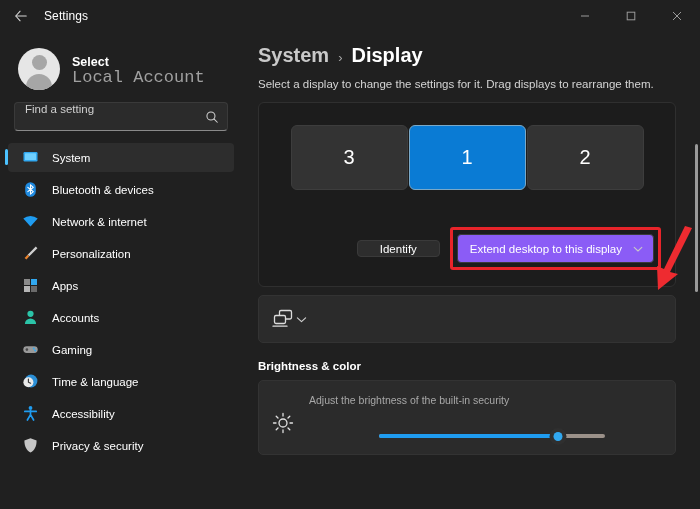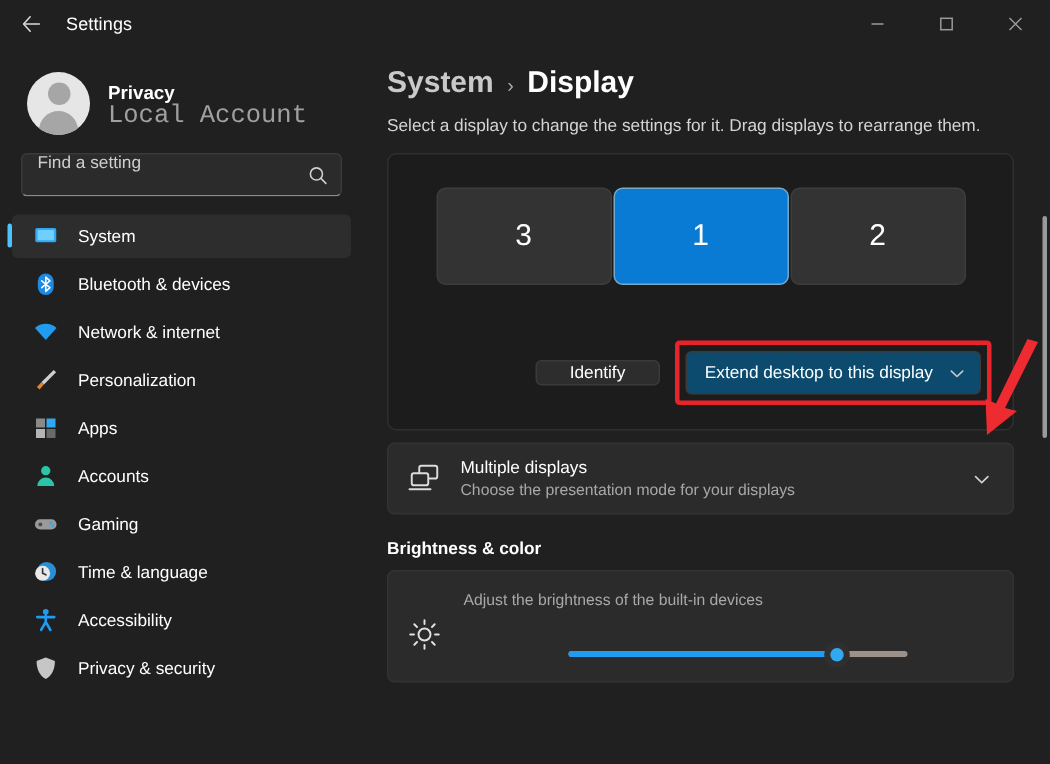--- a/index.html
+++ b/index.html
@@ -124,21 +124,21 @@
     height: 17px; padding: 0 22px; background: #2d2d2d;
     border: 1px solid #3a3a3a; border-radius: 4px;
     font-size: 11.5px; color: #ffffff; display: flex; align-items: center;
     justify-content: center; cursor: pointer; font-family: "Liberation Sans", sans-serif;
   }
   .dropdown-outer {
     position: relative; padding: 4px;
     border: 3px solid #e8242a; border-radius: 3px;
   }
   .dropdown {
-    height: 29px; padding: 0 9px 0 12px; background: #0c4a6e;
+    height: 29px; padding: 0 9px 0 12px; background: #8b5cf6;
     border: 1px solid #3a3a3a; border-radius: 4px;
     font-size: 11.5px; color: #ffffff;
     display: flex; align-items: center; gap: 10px; cursor: pointer;
     white-space: nowrap;
   }
   .chev { width: 12px; height: 12px; }
 
   .card {
     margin: 8px 24px 0 16px; height: 48px;
     background: #2b2b2b; border: 1px solid #333333; border-radius: 5px;
@@ -215,21 +215,21 @@
   </div>
 
   <div class="sidebar">
 
     <div class="account">
       <div class="avatar">
         <div class="head"></div>
           <div class="body"></div>
       </div>
       <div class="acct-text">
-        <div class="acct-name">Privacy</div>
+        <div class="acct-name">Select</div>
         <div class="acct-sub">Local Account</div>
       </div>
     </div>
 
     <div class="searchwrap">
       <div class="searchbox">
         <input type="text" placeholder="Find a setting" style="">
         <svg class="search-icon" viewBox="0 0 16 16">
           <circle cx="6.8" cy="6.8" r="4.6" fill="none" stroke="#d0d0d0" stroke-width="1.2"></circle>
           <path d="M10.2 10.2 L14 14" stroke="#d0d0d0" stroke-width="1.2" stroke-linecap="round"></path>
@@ -377,40 +377,36 @@
     </div>
 
     <div class="card">
       <span class="card-icon">
         <svg viewBox="0 0 24 24">
           <rect x="8.5" y="3.5" width="12" height="8.5" rx="1.4" fill="none" stroke="#dcdcdc" stroke-width="1.3"></rect>
           <rect x="3.5" y="8.5" width="11" height="8" rx="1.4" fill="#2b2b2b" stroke="#dcdcdc" stroke-width="1.3"></rect>
           <path d="M2 19.2 H16" stroke="#dcdcdc" stroke-width="1.3" stroke-linecap="round"></path>
         </svg>
       </span>
-      <span class="card-text">
-        <span class="card-title" style="display:block">Multiple displays</span>
-        <span class="card-sub" style="display:block">Choose the presentation mode for your displays</span>
-      </span>
       <svg class="card-chev" viewBox="0 0 13 13">
         <path d="M2.4 4.8 L6.5 8.7 L10.6 4.8" fill="none" stroke="#cfcfcf" stroke-width="1.15" stroke-linecap="round" stroke-linejoin="round"></path>
       </svg>
     </div>
 
     <div class="section-head">Brightness &amp; color</div>
 
     <div class="card-tall">
       <span class="card-icon" style="align-self:center;position:absolute;left:12px;top:30px">
         <svg viewBox="0 0 24 24">
           <circle cx="12" cy="12" r="4" fill="none" stroke="#e2e2e2" stroke-width="1.3"></circle>
           <path d="M12 2.5 V5 M12 19 V21.5 M2.5 12 H5 M19 12 H21.5 M5.2 5.2 L7 7 M17 17 L18.8 18.8 M18.8 5.2 L17 7 M7 17 L5.2 18.8" stroke="#e2e2e2" stroke-width="1.3" stroke-linecap="round"></path>
         </svg>
       </span>
       <span class="card-text" style="margin-left:38px">
-        <span class="card-sub" style="display:block">Adjust the brightness of the built-in devices</span>
+        <span class="card-sub" style="display:block">Adjust the brightness of the built-in security</span>
       </span>
       <div class="slider-row">
         <div class="track">
           <div class="fill" id="sliderFill" style="width: 79%;"></div>
           <div class="thumb" id="sliderThumb" style="left: 79%;">
               <i></i>
             </div>
         </div>
       </div>
     </div>

